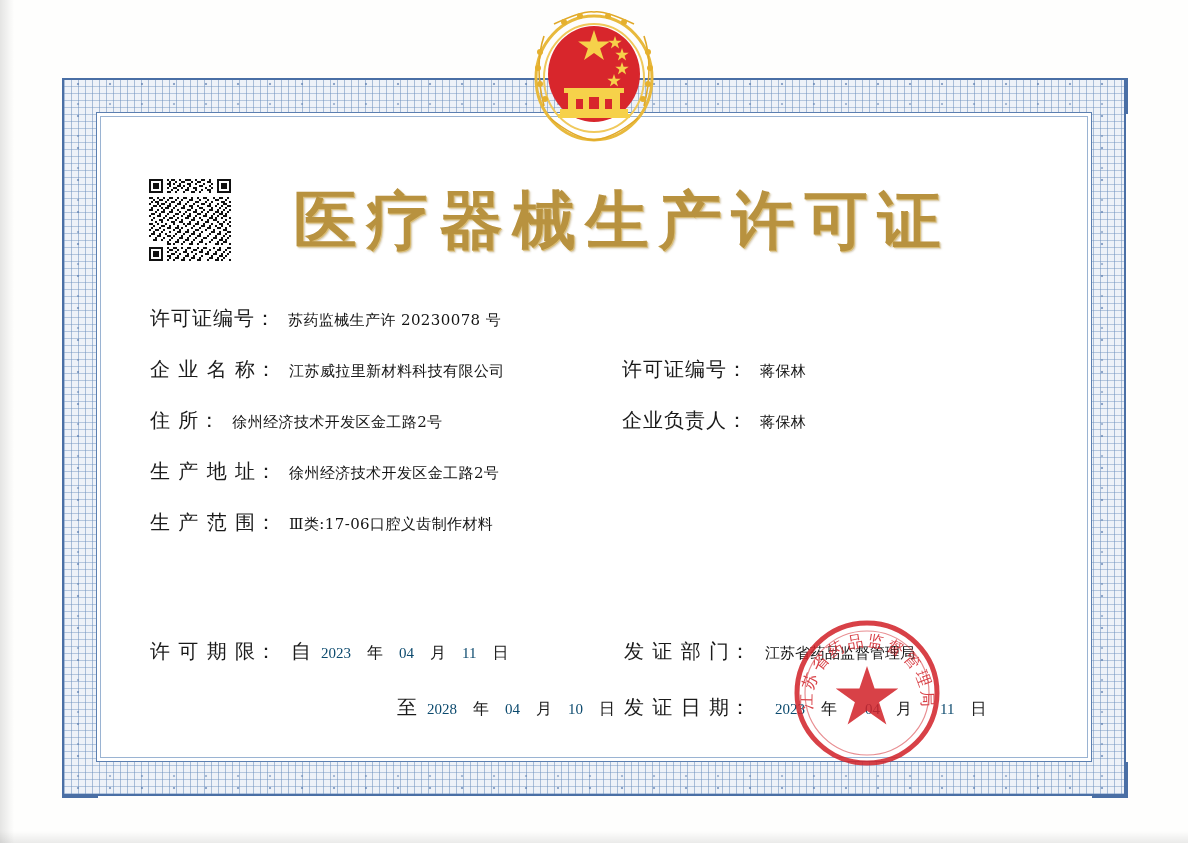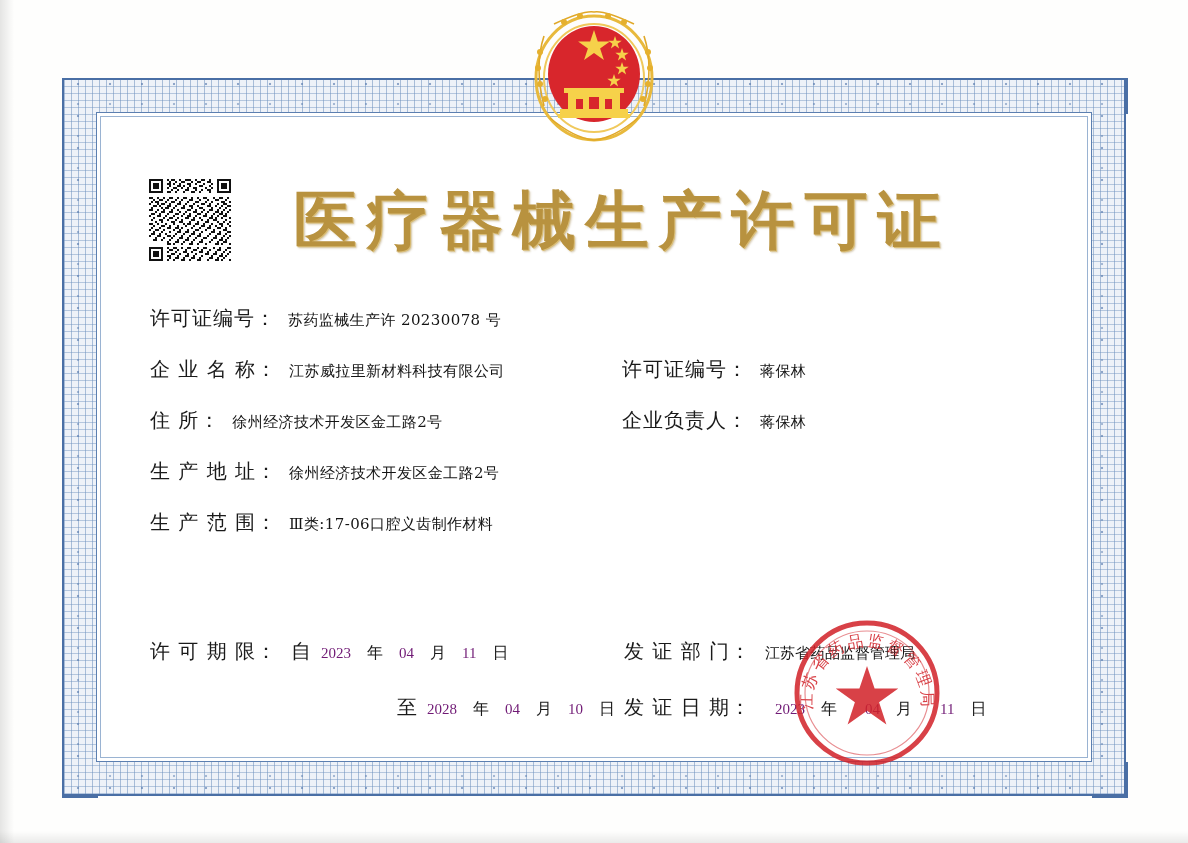--- a/index.html
+++ b/index.html
@@ -177,21 +177,21 @@
   }
   .qi {
     font-size: 20px;
     font-family: "DejaVu Serif", "Liberation Serif", serif;
     color: #1a1a1a;
     padding-left: 14px;
   }
   .dnum {
     font-size: 15px;
     font-family: "Liberation Serif", serif;
-    color: #701a75;
+    color: #0c4a6e;
     padding: 0 10px;
   }
   .dunit {
     font-size: 16px;
     font-family: "DejaVu Serif", "Liberation Serif", serif;
     color: #1a1a1a;
     padding: 0 6px;
   }
   .issuer-val {
     font-size: 15px;

